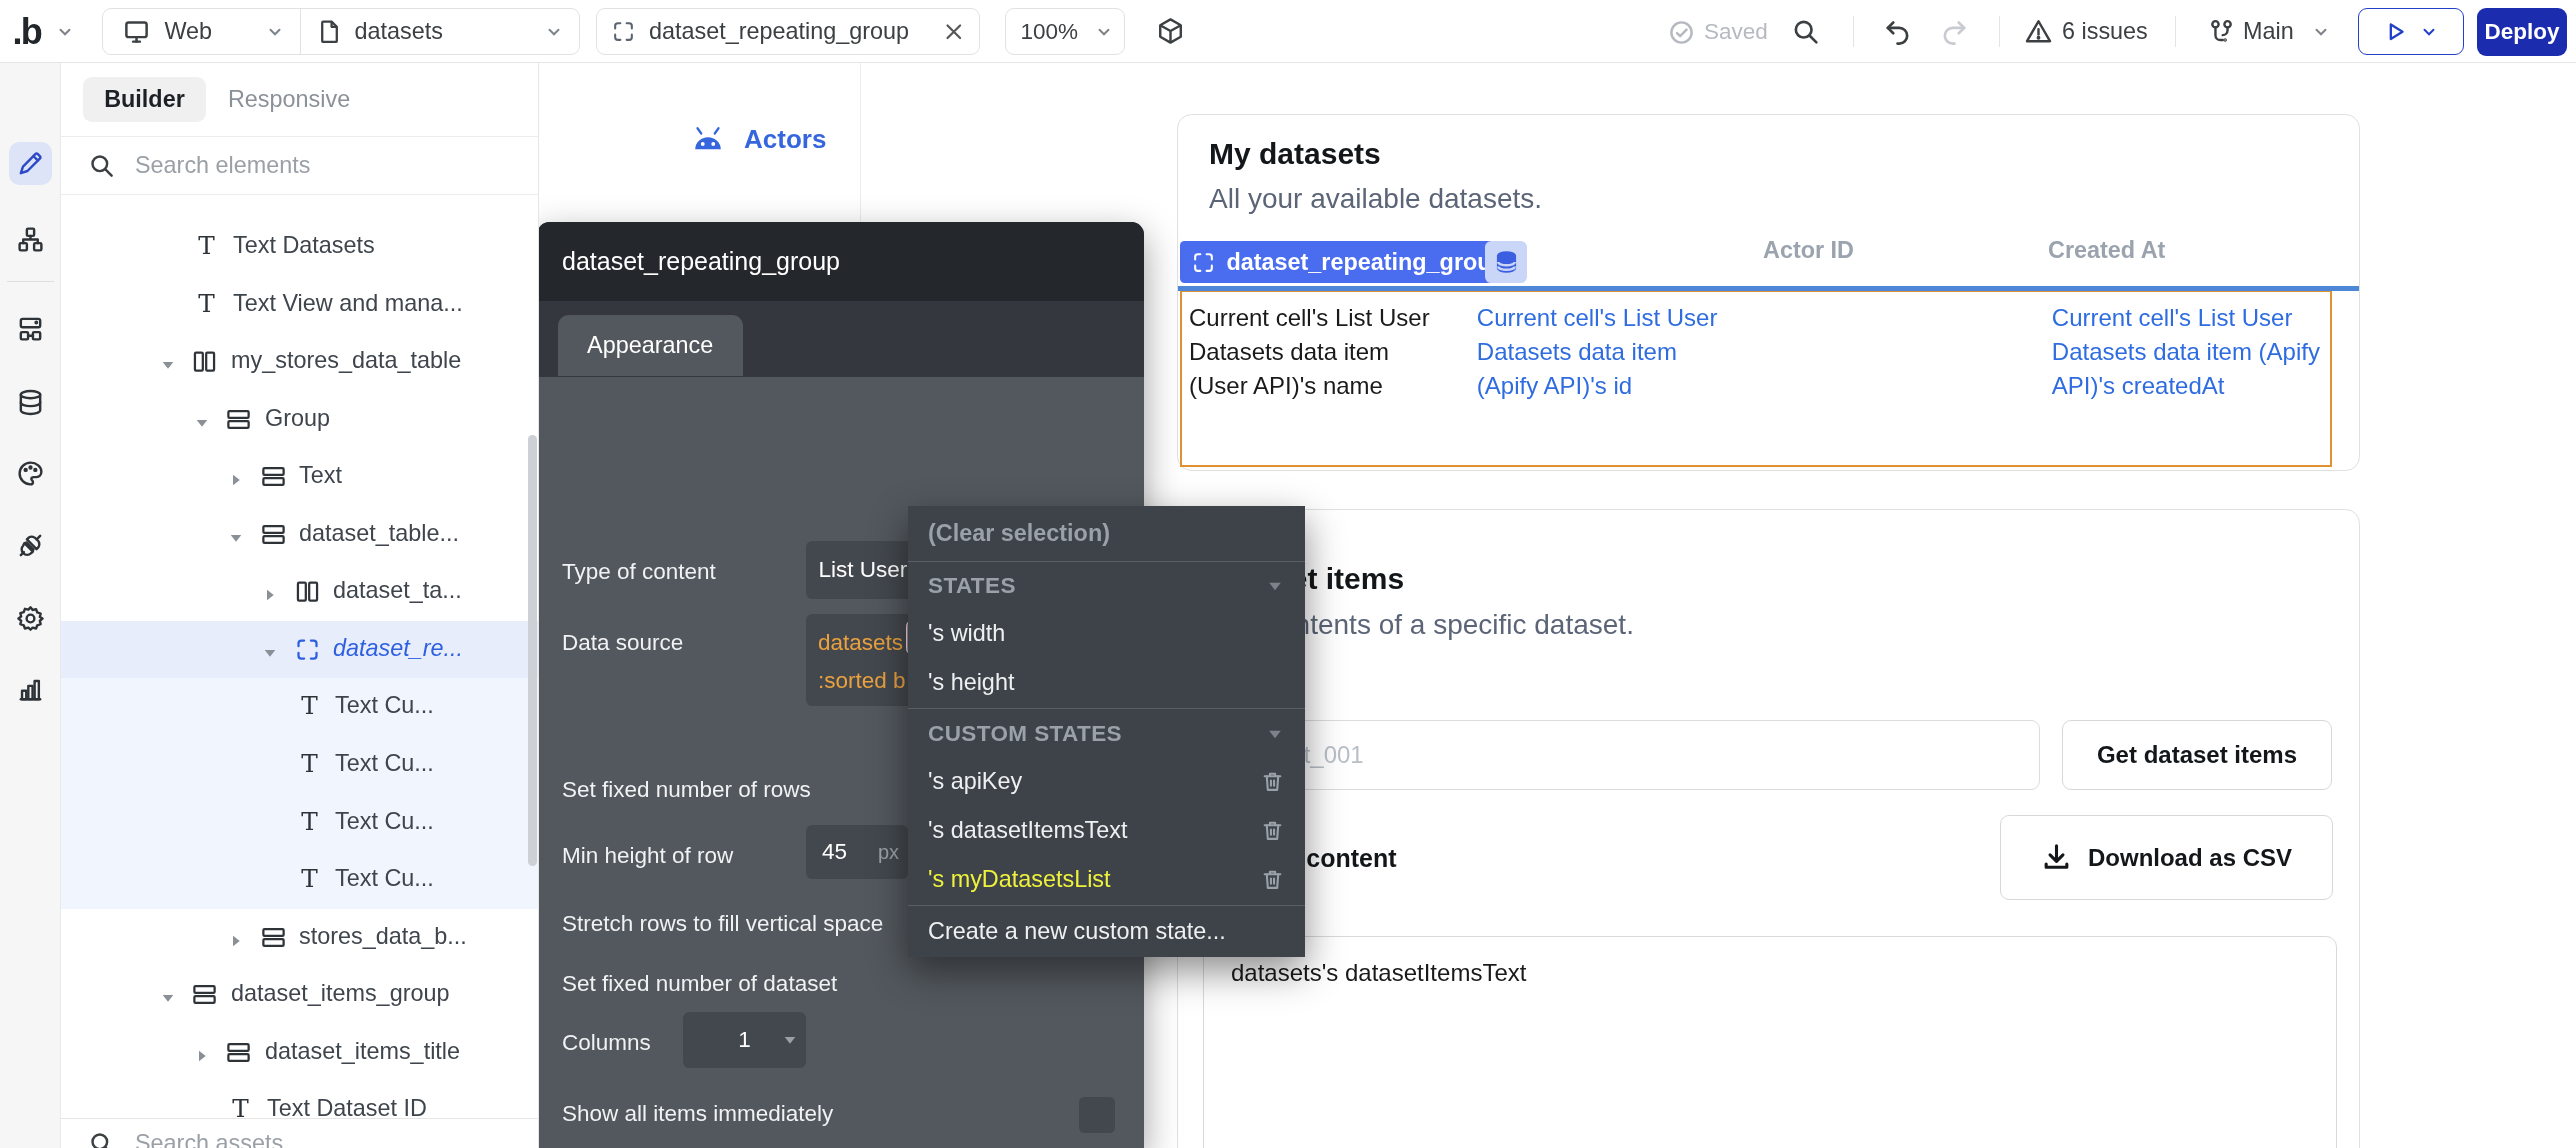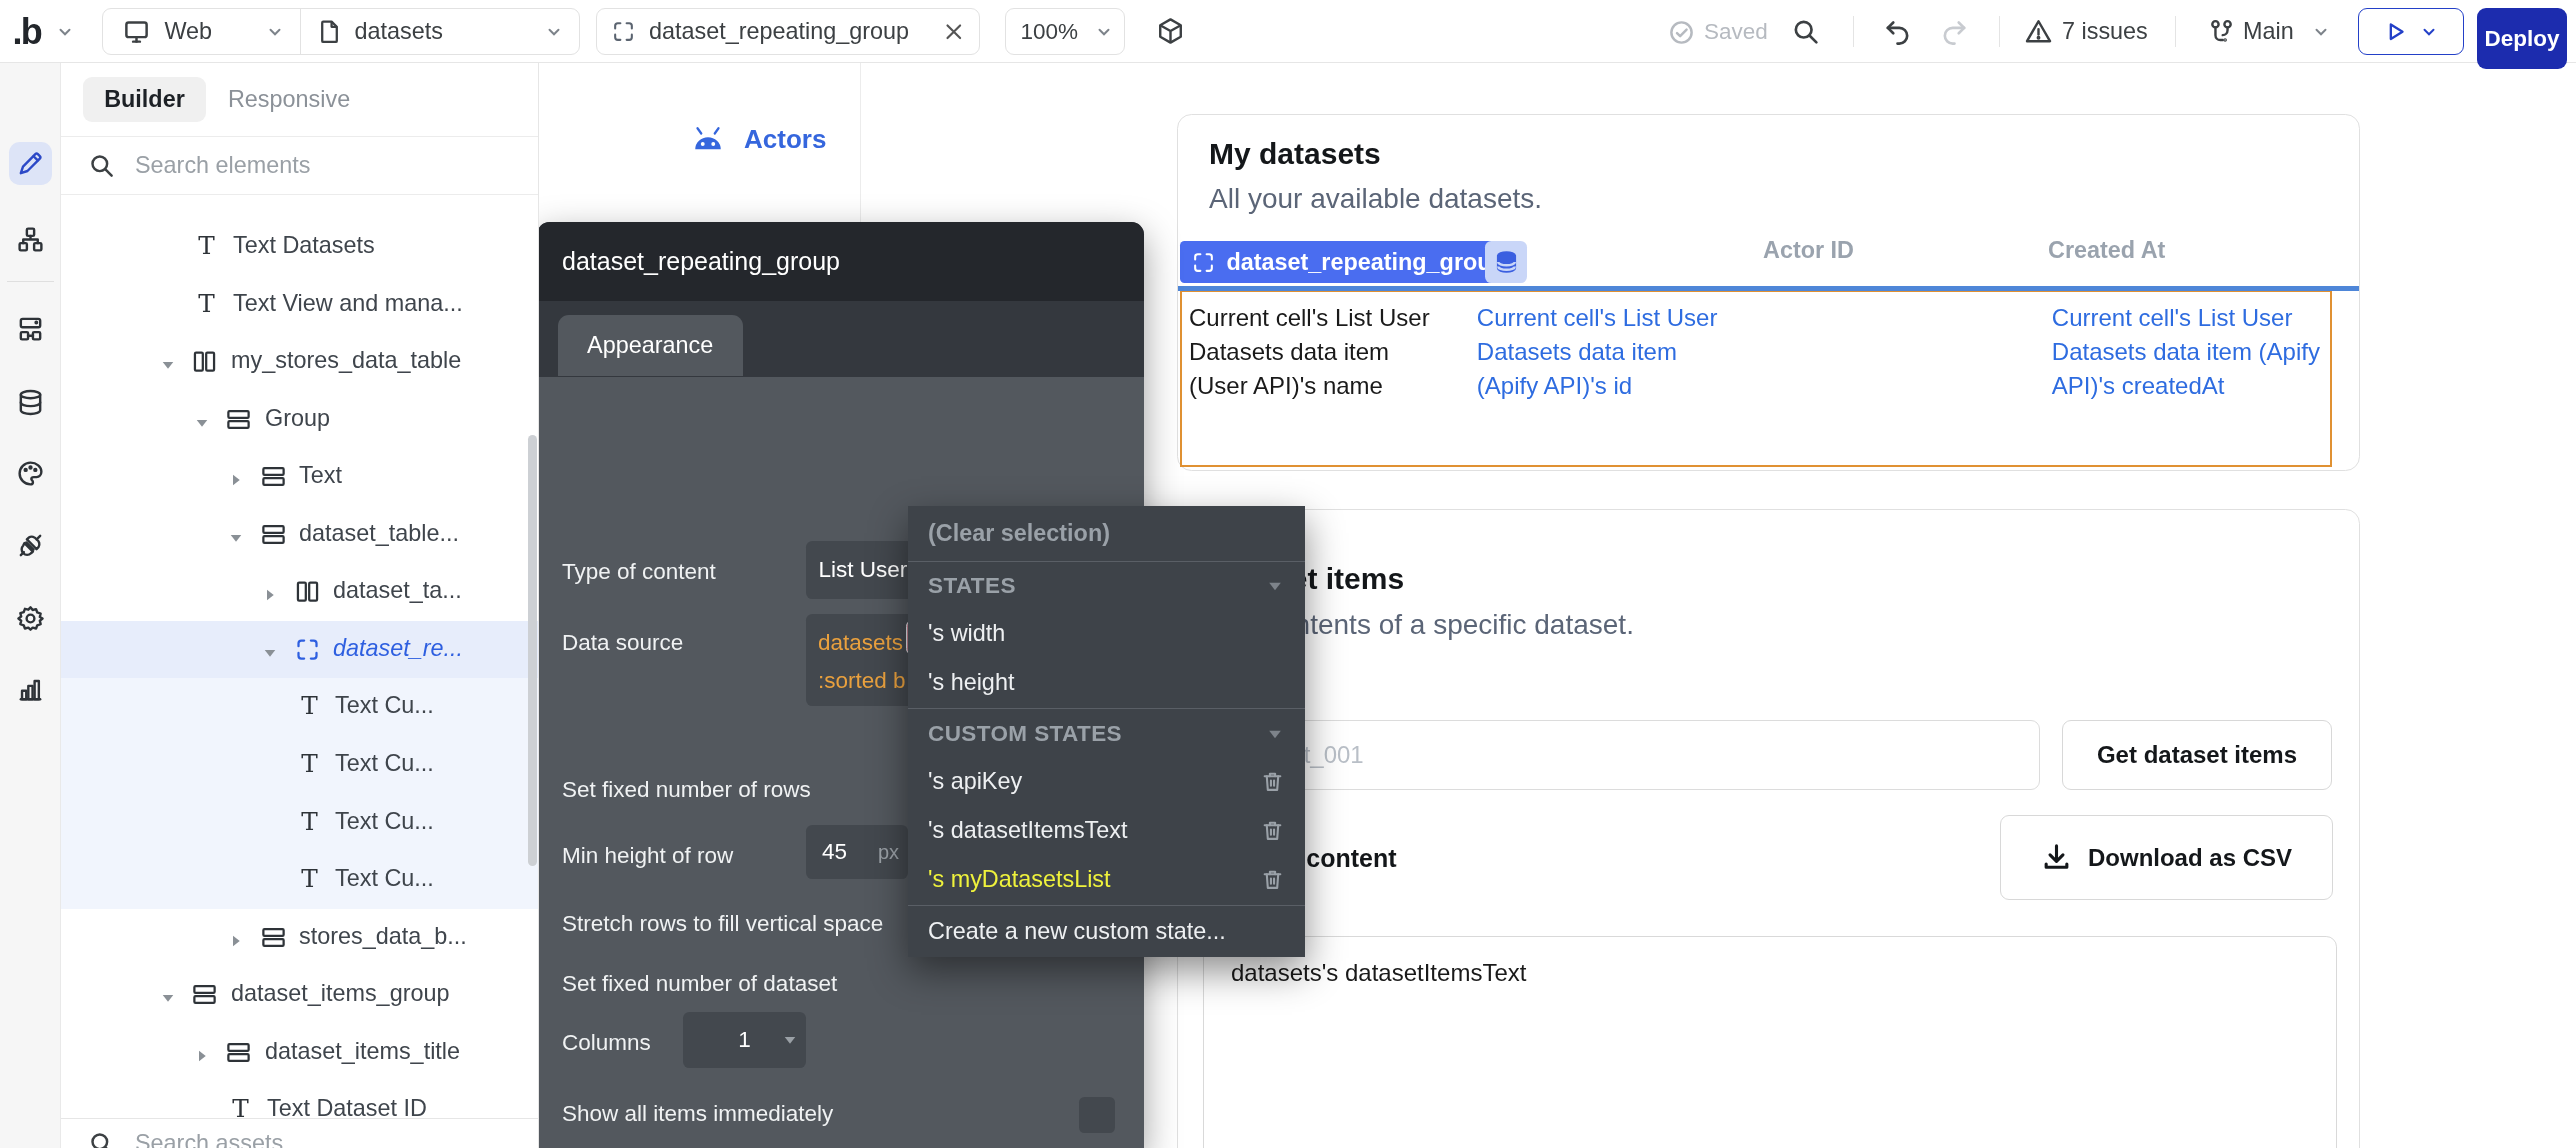--- a/index.html
+++ b/index.html
@@ -15,21 +15,21 @@
 
   
   #toolbar { position:absolute; left:0; top:0; width:2576px; height:63px; background:#fff;
              border-bottom:0.9px solid #e6e6e6; z-index:50; }
   .ctl { position:absolute; top:8px; height:47px; border:0.9px solid #e2e2e2; border-radius:9px;
          background:#fff; display:flex; align-items:center; }
   .tbsep { position:absolute; top:16px; width:0.9px; height:31px; background:#e4e4e4; }
   .tbicon { position:absolute; width:29px; height:29px; top:17px; color:#3c4043; }
   #logo { position:absolute; left:12.6px; top:10.8px; font-size:36px; font-weight:bold; color:#22262b; letter-spacing:-1.8px;}
   .carett { width:18px; height:18px; color:#7d838a; }
-  #deploy-btn { position:absolute; left:2477px; top:8px; width:90px; height:61px; border-radius:9px;
+  #deploy-btn { position:absolute; left:2477px; top:8px; width:90px; height:48px; border-radius:9px;
                 background:var(--deploy-blue); color:#fff; font-weight:bold; font-size:22.5px;
                 display:flex; align-items:center; justify-content:center; border:none; }
   #preview-btn { position:absolute; left:2358px; top:8px; width:106px; height:47px; border-radius:9px;
                  border:1.8px solid #2340c8; background:#fff; display:flex; align-items:center;
                  justify-content:center; gap:12.6px; color:#2340c8; }
 
   
   #rail { position:absolute; left:0; top:63px; width:61px; height:1086px; background:#f6f6f6;
           border-right:0.9px solid #e9e9e9; z-index:40; }
   .rail-btn { position:absolute; left:9px; width:43px; height:43px; border-radius:10.8px;
@@ -548,21 +548,21 @@
         </svg>
     </span>
     <span class="tbsep" style="left:1999px"></span>
     <span class="i tbicon" style="left:2024px">
       <svg viewBox="0 0 24 24" fill="none" stroke="currentColor" stroke-width="2" stroke-linecap="round" stroke-linejoin="round">
         <path d="M12 3.5L21.5 20h-19z"></path>
           <line x1="12" y1="10" x2="12" y2="14.5"></line>
           <circle cx="12" cy="17.2" r="0.6" fill="currentColor"></circle>
         </svg>
     </span>
-    <span class="abs" style="left:2062px;top:18px;font-size:23.4px">7 issues</span>
+    <span class="abs" style="left:2062px;top:18px;font-size:23.4px">6 issues</span>
     <span class="tbsep" style="left:2175px"></span>
     <span class="i tbicon" style="left:2207px">
       <svg viewBox="0 0 24 24" fill="none" stroke="currentColor" stroke-width="2" stroke-linecap="round">
         <circle cx="7" cy="6" r="2.6"></circle>
           <circle cx="17" cy="6" r="2.6"></circle>
           <path d="M7 8.6V15a4 4 0 0 0 4 4h2"></path>
           <path d="M17 8.6V11a4 4 0 0 1-4 4"></path>
           <circle cx="15" cy="19" r="0.5"></circle>
         </svg>
     </span>

